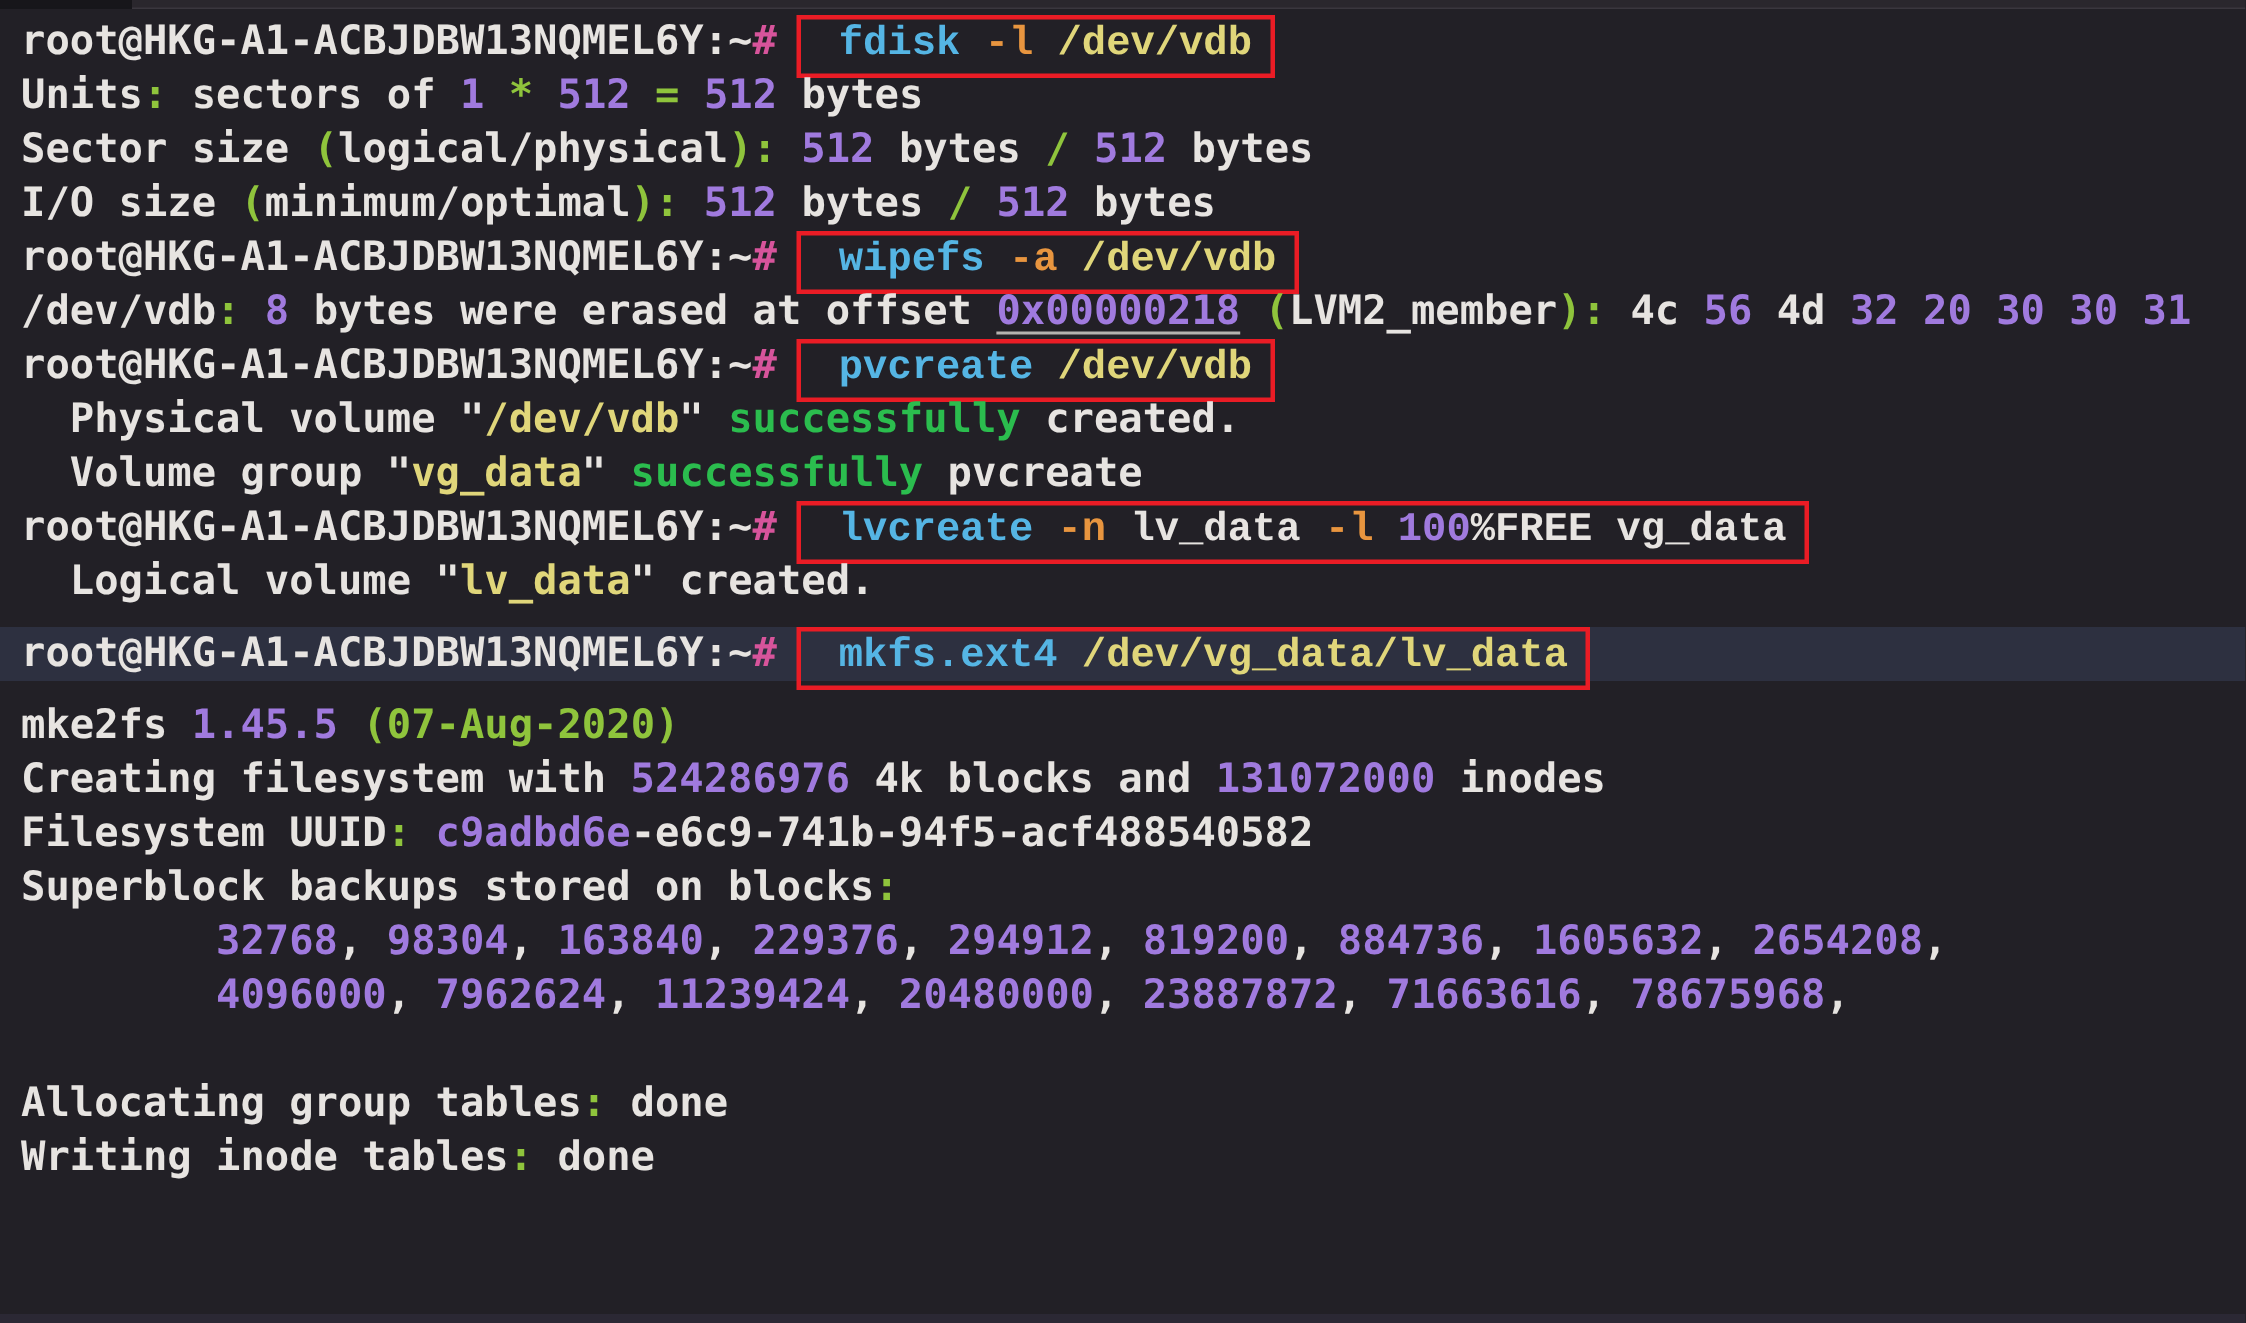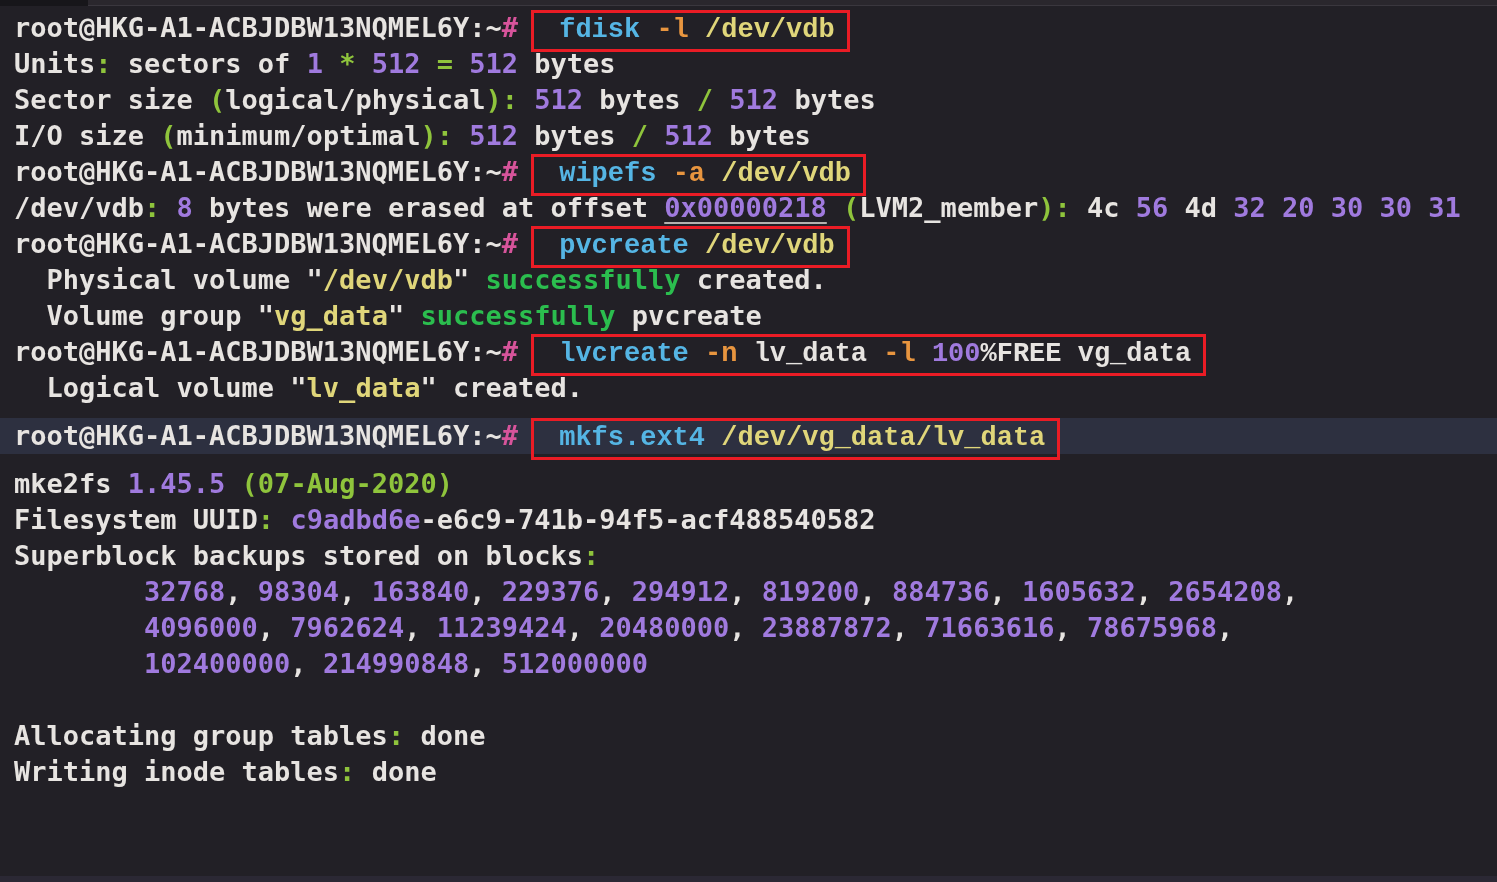--- a/index.html
+++ b/index.html
@@ -86,23 +86,23 @@
       <div class="line"><span class="c-fg">I/O size </span><span class="c-green">(</span><span class="c-fg">minimum/optimal</span><span class="c-green">)</span><span class="c-green">:</span><span class="c-fg"> </span><span class="c-purple">512</span><span class="c-fg"> bytes </span><span class="c-green">/</span><span class="c-fg"> </span><span class="c-purple">512</span><span class="c-fg"> bytes</span></div>
       <div class="line"><span class="c-fg">root@HKG-A1-ACBJDBW13NQMEL6Y:~</span><span class="c-pink">#</span> <span class="cmdbox"><span class="c-cyan">wipefs</span><span class="c-fg"> </span><span class="c-orange">-a</span><span class="c-fg"> </span><span class="c-yellow">/dev/vdb</span></span></div>
       <div class="line"><span class="c-fg">/dev/vdb</span><span class="c-green">:</span><span class="c-fg"> </span><span class="c-purple">8</span><span class="c-fg"> bytes were erased at offset </span><span class="c-purple u">0x00000218</span><span class="c-fg"> </span><span class="c-green">(</span><span class="c-fg">LVM2_member</span><span class="c-green">)</span><span class="c-green">:</span><span class="c-fg"> 4c </span><span class="c-purple">56</span><span class="c-fg"> 4d </span><span class="c-purple">32 20 30 30 31</span></div>
       <div class="line"><span class="c-fg">root@HKG-A1-ACBJDBW13NQMEL6Y:~</span><span class="c-pink">#</span> <span class="cmdbox"><span class="c-cyan">pvcreate</span><span class="c-fg"> </span><span class="c-yellow">/dev/vdb</span></span></div>
       <div class="line"><span class="c-fg">  Physical volume "</span><span class="c-yellow">/dev/vdb</span><span class="c-fg">" </span><span class="c-bgreen">successfully</span><span class="c-fg"> created.</span></div>
       <div class="line"><span class="c-fg">  Volume group "</span><span class="c-yellow">vg_data</span><span class="c-fg">" </span><span class="c-bgreen">successfully</span><span class="c-fg"> pvcreate</span></div>
       <div class="line"><span class="c-fg">root@HKG-A1-ACBJDBW13NQMEL6Y:~</span><span class="c-pink">#</span> <span class="cmdbox"><span class="c-cyan">lvcreate</span><span class="c-fg"> </span><span class="c-orange">-n</span><span class="c-fg"> lv_data </span><span class="c-orange">-l</span><span class="c-fg"> </span><span class="c-purple">100</span><span class="c-fg">%FREE vg_data</span></span></div>
       <div class="line"><span class="c-fg">  Logical volume "</span><span class="c-yellow">lv_data</span><span class="c-fg">" created.</span></div>
       <div class="line hl"><span class="c-fg">root@HKG-A1-ACBJDBW13NQMEL6Y:~</span><span class="c-pink">#</span> <span class="cmdbox"><span class="c-cyan">mkfs.ext4</span><span class="c-fg"> </span><span class="c-yellow">/dev/vg_data/lv_data</span></span></div>
       <div class="line"><span class="c-fg">mke2fs </span><span class="c-purple">1.45.5</span><span class="c-fg"> </span><span class="c-green">(07-Aug-2020)</span></div>
+      <div class="line"><span class="c-fg">Creating filesystem with </span><span class="c-purple">524286976</span><span class="c-fg"> 4k blocks and </span><span class="c-purple">131072000</span><span class="c-fg"> inodes</span></div>
       <div class="line"><span class="c-fg">Filesystem UUID</span><span class="c-green">:</span><span class="c-fg"> </span><span class="c-purple">c9adbd6e</span><span class="c-fg">-e6c9-741b-94f5-acf488540582</span></div>
       <div class="line"><span class="c-fg">Superblock backups stored on blocks</span><span class="c-green">:</span></div>
       <div class="line"><span class="c-fg">        </span><span class="c-purple">32768</span><span class="c-fg">, </span><span class="c-purple">98304</span><span class="c-fg">, </span><span class="c-purple">163840</span><span class="c-fg">, </span><span class="c-purple">229376</span><span class="c-fg">, </span><span class="c-purple">294912</span><span class="c-fg">, </span><span class="c-purple">819200</span><span class="c-fg">, </span><span class="c-purple">884736</span><span class="c-fg">, </span><span class="c-purple">1605632</span><span class="c-fg">, </span><span class="c-purple">2654208</span><span class="c-fg">,</span></div>
       <div class="line"><span class="c-fg">        </span><span class="c-purple">4096000</span><span class="c-fg">, </span><span class="c-purple">7962624</span><span class="c-fg">, </span><span class="c-purple">11239424</span><span class="c-fg">, </span><span class="c-purple">20480000</span><span class="c-fg">, </span><span class="c-purple">23887872</span><span class="c-fg">, </span><span class="c-purple">71663616</span><span class="c-fg">, </span><span class="c-purple">78675968</span><span class="c-fg">,</span></div>
-      <div class="line"><span class="c-fg">        </span><span class="c-purple">102400000</span><span class="c-fg">, </span><span class="c-purple">214990848</span><span class="c-fg">, </span><span class="c-purple">512000000</span></div>
       <div class="line"> </div>
       <div class="line"><span class="c-fg">Allocating group tables</span><span class="c-green">:</span><span class="c-fg"> done</span></div>
       <div class="line"><span class="c-fg">Writing inode tables</span><span class="c-green">:</span><span class="c-fg"> done</span></div>
     </div>
   <div class="bottombar"></div>
 </div>
 
 </body></html>

